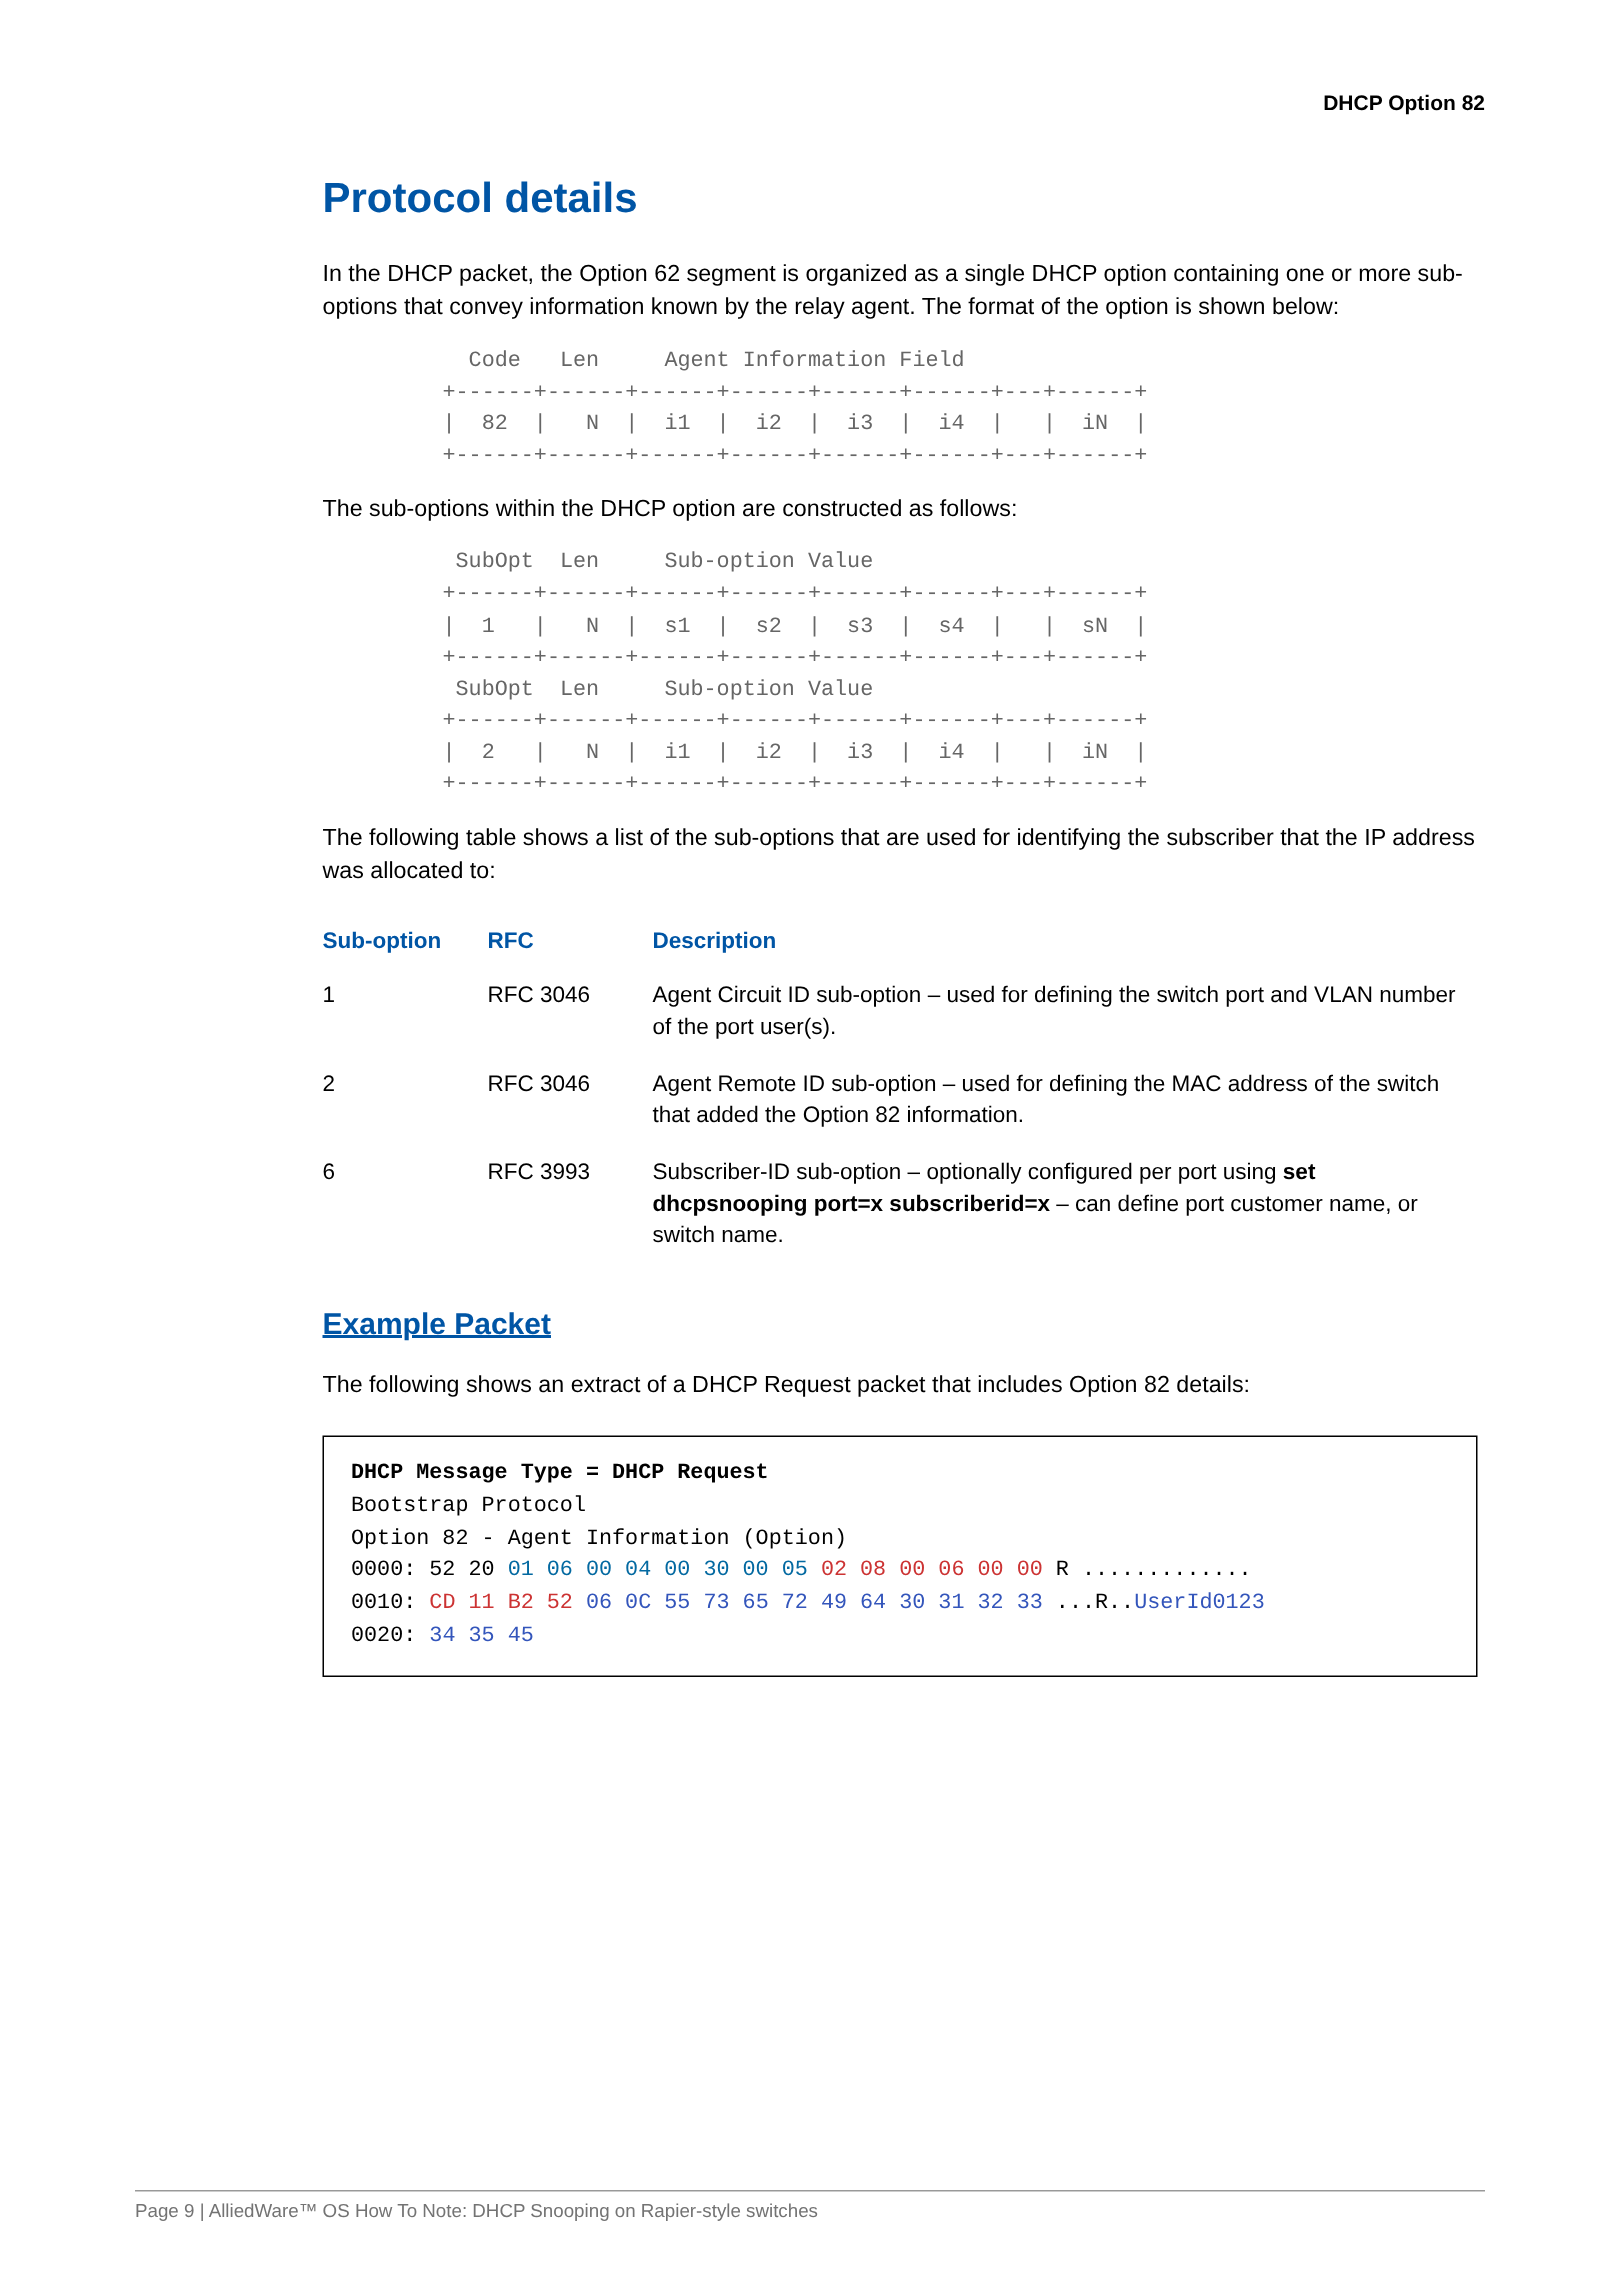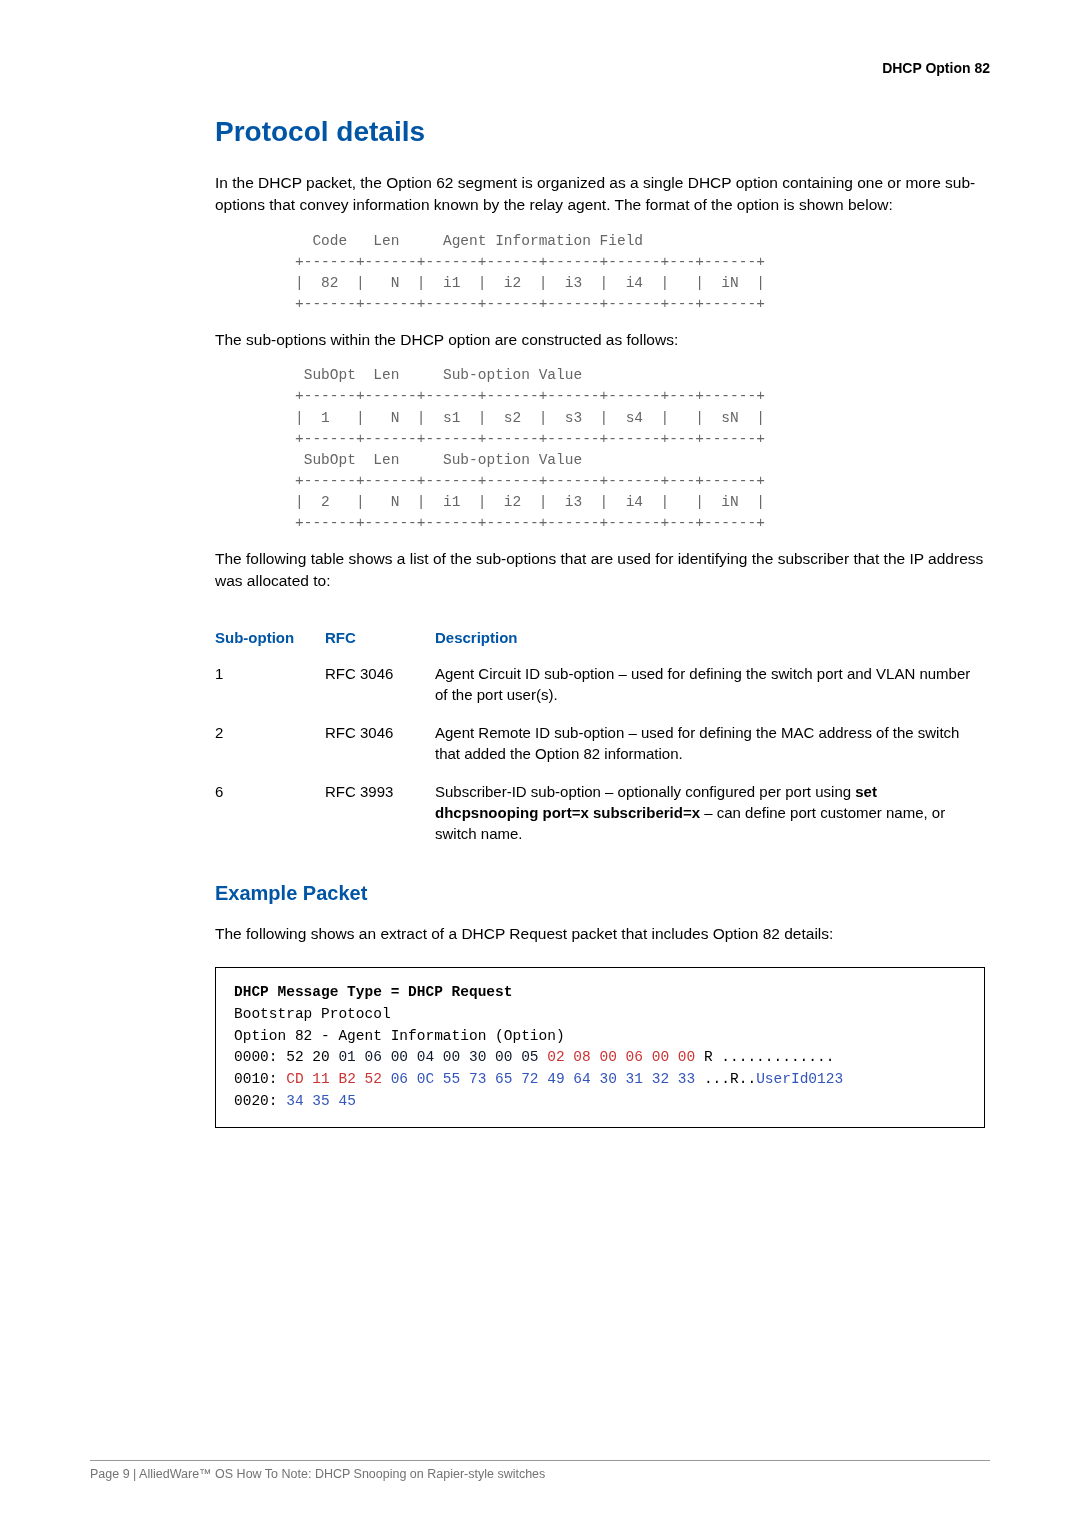--- a/index.html
+++ b/index.html
@@ -29,40 +29,41 @@
     font-size: 28px;
     font-weight: bold;
     margin-bottom: 24px;
   }
   h2 {
     color: #0055a5;
     font-size: 20px;
     font-weight: bold;
     margin-top: 28px;
     margin-bottom: 18px;
+    text-decoration: underline;
   }
   p {
     font-size: 15.5px;
     line-height: 1.45;
     margin-bottom: 14px;
   }
   pre {
     font-family: "Courier New", monospace;
     font-size: 14.5px;
     line-height: 1.45;
     white-space: pre;
     margin-left: 80px;
     margin-bottom: 14px;
     margin-top: 8px;
     color: #666;
   }
   table {
     border-collapse: collapse;
     width: 100%;
-    margin-top: 28px;
+    margin-top: 18px;
     margin-bottom: 10px;
   }
   th {
     color: #0055a5;
     text-align: left;
     font-size: 15px;
     font-weight: bold;
     padding: 8px 6px 10px 0;
     vertical-align: top;
   }
@@ -76,21 +77,21 @@
   .col1 { width: 110px; }
   .col2 { width: 110px; }
   .packet-box {
     border: 1px solid #000;
     padding: 14px 18px;
     font-family: "Courier New", monospace;
     font-size: 14.5px;
     line-height: 1.5;
     margin-top: 22px;
   }
-  .green { color: #0f172a; }
+  .green { color: #0369a1; }
   .red { color: #cc3333; }
   .blue { color: #3355bb; }
   .footer {
     position: absolute;
     bottom: 46px;
     left: 90px;
     right: 90px;
     border-top: 1px solid #999;
     padding-top: 6px;
     font-size: 12.5px;

